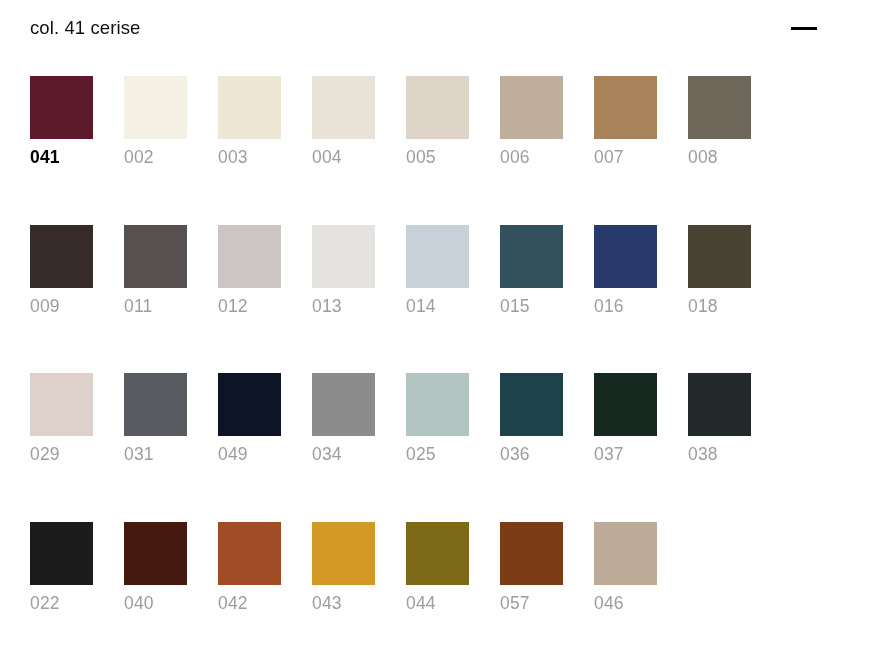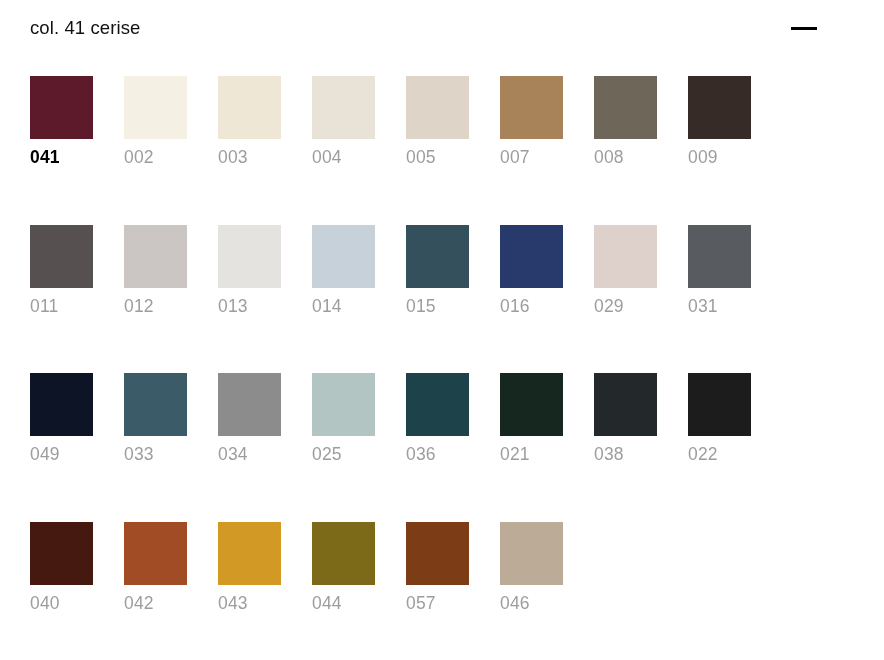--- a/index.html
+++ b/index.html
@@ -117,20 +117,24 @@
     </div>
     <div class="swatch-cell">
       <span class="swatch-chip" style="background-color: rgb(233, 226, 214);"></span>
       <span class="swatch-label">004</span>
     </div>
     <div class="swatch-cell">
       <span class="swatch-chip" style="background-color: rgb(222, 213, 200);"></span>
       <span class="swatch-label">005</span>
     </div>
     <div class="swatch-cell">
+      <span class="swatch-chip" style="background-color: rgb(192, 174, 156);"></span>
+      <span class="swatch-label">006</span>
+    </div>
+    <div class="swatch-cell">
       <span class="swatch-chip" style="background-color: rgb(168, 130, 88);"></span>
       <span class="swatch-label">007</span>
     </div>
     <div class="swatch-cell">
       <span class="swatch-chip" style="background-color: rgb(111, 102, 90);"></span>
       <span class="swatch-label">008</span>
     </div>
     <div class="swatch-cell">
       <span class="swatch-chip" style="background-color: rgb(54, 43, 39);"></span>
       <span class="swatch-label">009</span>
@@ -153,50 +157,50 @@
     </div>
     <div class="swatch-cell">
       <span class="swatch-chip" style="background-color: rgb(52, 80, 92);"></span>
       <span class="swatch-label">015</span>
     </div>
     <div class="swatch-cell">
       <span class="swatch-chip" style="background-color: rgb(40, 58, 107);"></span>
       <span class="swatch-label">016</span>
     </div>
     <div class="swatch-cell">
+      <span class="swatch-chip" style="background-color: rgb(71, 68, 52);"></span>
+      <span class="swatch-label">018</span>
+    </div>
+    <div class="swatch-cell">
       <span class="swatch-chip" style="background-color: rgb(222, 208, 203);"></span>
       <span class="swatch-label">029</span>
     </div>
     <div class="swatch-cell">
       <span class="swatch-chip" style="background-color: rgb(88, 92, 96);"></span>
       <span class="swatch-label">031</span>
     </div>
     <div class="swatch-cell">
       <span class="swatch-chip" style="background-color: rgb(13, 20, 38);"></span>
       <span class="swatch-label">049</span>
     </div>
     <div class="swatch-cell">
-      <span class="swatch-chip" style="background-color: rgb(60, 91, 104);"></span>
-      <span class="swatch-label">033</span>
-    </div>
-    <div class="swatch-cell">
       <span class="swatch-chip" style="background-color: rgb(140, 140, 140);"></span>
       <span class="swatch-label">034</span>
     </div>
     <div class="swatch-cell">
       <span class="swatch-chip" style="background-color: rgb(179, 197, 194);"></span>
       <span class="swatch-label">025</span>
     </div>
     <div class="swatch-cell">
       <span class="swatch-chip" style="background-color: rgb(30, 66, 73);"></span>
       <span class="swatch-label">036</span>
     </div>
     <div class="swatch-cell">
       <span class="swatch-chip" style="background-color: rgb(22, 39, 31);"></span>
-      <span class="swatch-label">021</span>
+      <span class="swatch-label">037</span>
     </div>
     <div class="swatch-cell">
       <span class="swatch-chip" style="background-color: rgb(35, 41, 42);"></span>
       <span class="swatch-label">038</span>
     </div>
     <div class="swatch-cell">
       <span class="swatch-chip" style="background-color: rgb(29, 28, 29);"></span>
       <span class="swatch-label">022</span>
     </div>
     <div class="swatch-cell">

